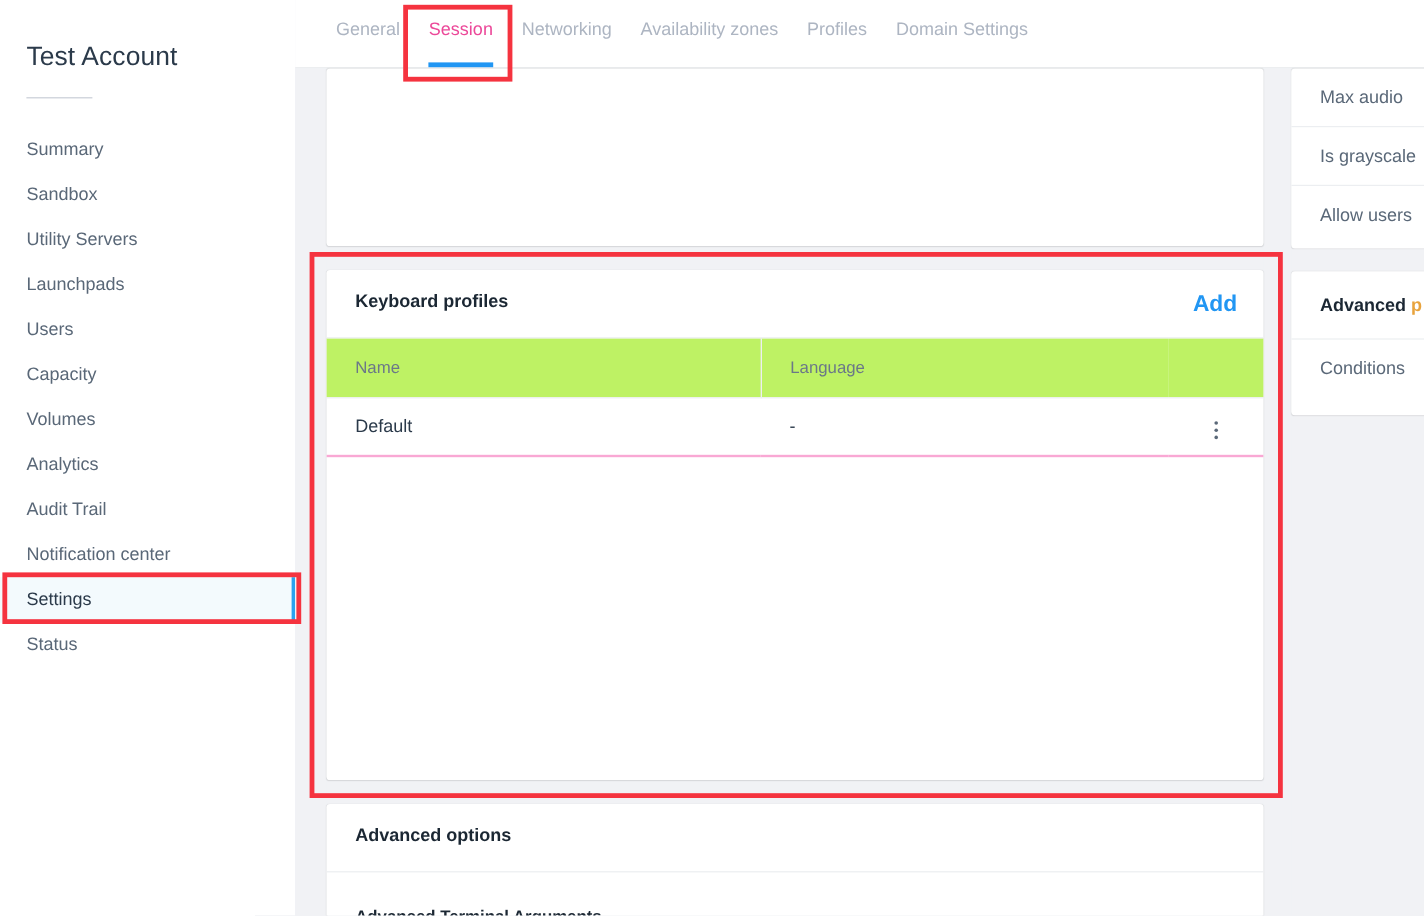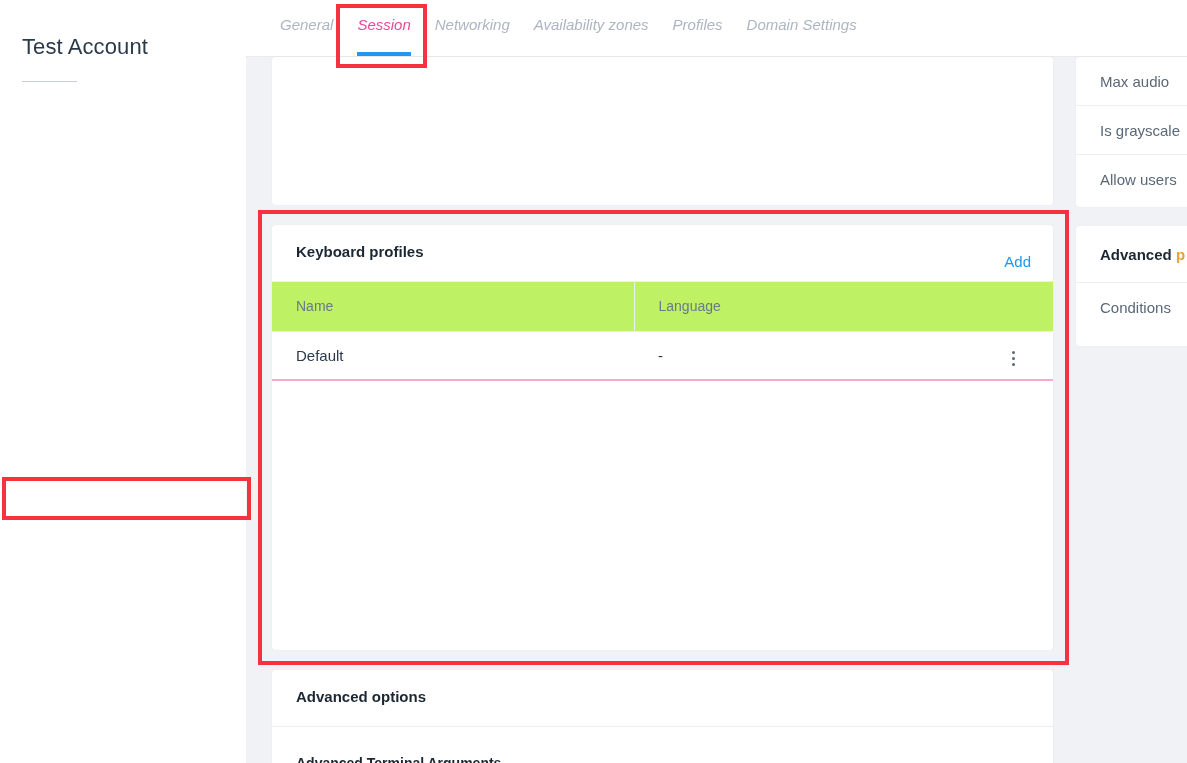--- a/index.html
+++ b/index.html
@@ -80,21 +80,20 @@
     background: #ffffff;
     border-bottom: 1px solid #e8eaed;
   }
   #tabs {
     position: absolute;
     left: 22px; top: 0;
     height: 44px;
     display: flex;
     align-items: flex-start;
     gap: 0px;
-    font-style: italic;
   }
   .tab {
     position: relative;
     height: 57px;
     line-height: 50px;
     padding: 0 12px;
     font-size: 15px;
     color: #adb5c2;
     white-space: nowrap;
     cursor: pointer;
@@ -153,25 +152,26 @@
   .card-title {
     position: absolute;
     left: 24px; top: 18px;
     font-size: 15px;
     font-weight: bold;
     color: #1b2733;
     white-space: nowrap;
   }
   .card-action {
     position: absolute;
-    right: 22px; top: 28px;
-    font-size: 15px;
+    right: 22px; top: 18px;
+    font-size: 19px;
     color: #2196f3;
     cursor: pointer;
     white-space: nowrap;
+    font-weight: bold;
   }
   
   .ktable { width: 100%; border-collapse: collapse; table-layout: fixed; }
   .ktable th {
     text-align: left;
     font-weight: 400;
     font-size: 14px;
     color: #6b7888;
     height: 49px;
     padding: 0 0 0 24px;
@@ -283,20 +283,34 @@
   #annot-card  { left: 258px; top: 210px; width: 811px; height: 455px; }
 </style>
 </head>
 <body>
 
 <div id="root">
 
   <nav id="sidebar">
     <div id="account-title">Test Account</div>
     <div id="sidebar-divider"></div>
+    <ul id="nav-list">
+      <li class="nav-item">Summary</li>
+      <li class="nav-item">Sandbox</li>
+      <li class="nav-item">Utility Servers</li>
+      <li class="nav-item">Launchpads</li>
+      <li class="nav-item">Users</li>
+      <li class="nav-item">Capacity</li>
+      <li class="nav-item">Volumes</li>
+      <li class="nav-item">Analytics</li>
+      <li class="nav-item">Audit Trail</li>
+      <li class="nav-item">Notification center</li>
+      <li class="nav-item active">Settings</li>
+      <li class="nav-item">Status</li>
+    </ul>
   </nav>
 
   <div id="tabbar">
     <div id="tabs">
       <div class="tab">General</div>
       <div class="tab active">Session</div>
       <div class="tab">Networking</div>
       <div class="tab">Availability zones</div>
       <div class="tab">Profiles</div>
       <div class="tab">Domain Settings</div>

